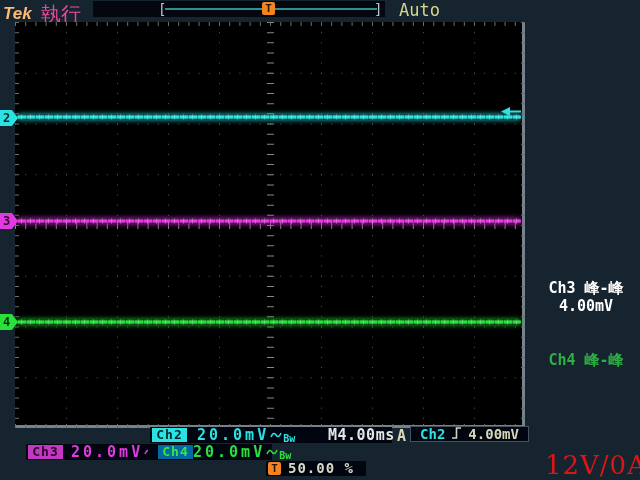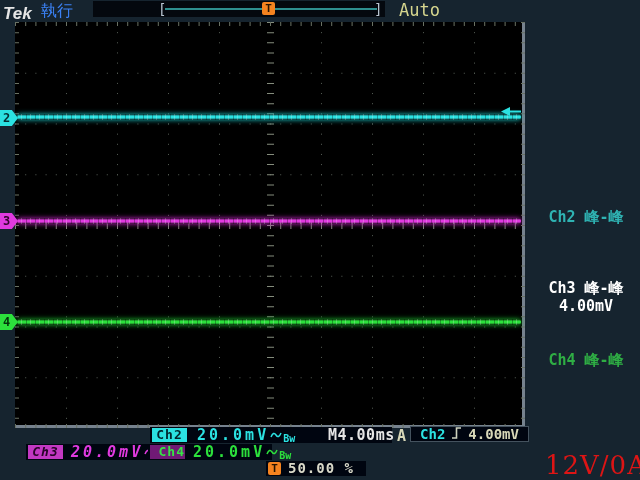--- a/index.html
+++ b/index.html
@@ -6,22 +6,22 @@
   html,body { width:640px; height:480px; }
   body {
     position:relative;
     background:#16242f;
     font-family:"DejaVu Sans Mono", monospace;
     overflow:hidden;
   }
   .abs { position:absolute; }
 
   
-  .tek-brand { left:3px; top:4px; font:italic bold 17px "Liberation Sans", sans-serif; color:#e5e5e5; }
-  .acq-status { left:41px; top:1px; font-size:16px; color:#3b82f6; }
+  .tek-brand { left:3px; top:4px; font:italic bold 17px "Liberation Sans", sans-serif; color:#fdba74; }
+  .acq-status { left:41px; top:1px; font-size:20px; color:#ec4899; }
   .acq-bar { left:93px; top:1px; width:292px; height:16px; background:#04080e; }
   .acq-line { position:absolute; left:72px; top:7px; width:212px; height:2px; background:#2e8f8f; }
   .bracket { position:absolute; top:0px; color:#b8c4d0; font-size:14px; line-height:16px; }
   .bracket.l { left:65px; }
   .bracket.r { left:281px; }
   .t-badge {
     width:13px; height:13px; background:#f5831f; border-radius:2px;
     color:#2a1500; font-size:11px; font-weight:bold; text-align:center; line-height:13px;
   }
   .acq-bar .t-badge { position:absolute; left:169px; top:1px; }
@@ -71,31 +71,31 @@
   .meas { left:533px; width:106px; text-align:center; font-size:15px; line-height:18px; font-weight:bold; }
   .meas.c2 { top:208px; color:#2fb3b3; }
   .meas.c3 { top:279px; color:#ffffff; }
   .meas.c4 { top:351px; color:#2fae44; }
 
   
   .strip { background:#000510; height:16px; }
   .strip1 { left:150px; top:427px; width:242px; }
   .strip2 { left:410px; top:426px; width:119px; border:1px solid #44525e;
             display:flex; align-items:center; justify-content:center; gap:6px; }
-  .strip3 { left:26px;  top:444px; width:132px;font-style:italic; }
+  .strip3 { left:26px;  top:444px; width:132px; }
   .strip4 { left:148px; top:444px; width:124px; }
   .strip5 { left:266px; top:461px; width:100px; height:15px; }
 
   .ch-badge {
     position:absolute; top:1px; width:35px; height:14px;
     font-size:13px; font-weight:bold; text-align:center; line-height:14px; letter-spacing:1px;
   }
   .strip1 .ch-badge { left:2px; background:#2be2e2; color:#00262e; }
   .strip3 .ch-badge { left:2px; background:#c238c2; color:#2a042a; }
-  .strip4 .ch-badge { left:2px; background:#701a75; color:#35e645;text-align:right; }
+  .strip4 .ch-badge { left:10px; background:#0369a1; color:#35e645; }
 
   .scale-text { position:absolute; top:0px; font-size:15px; font-weight:bold; letter-spacing:3px; line-height:16px; white-space:nowrap; }
   .strip1 .scale-text { left:47px; color:#2be2e2; }
   .strip3 .scale-text { left:45px; color:#e03ae0; }
   .strip4 .scale-text { left:45px; color:#2ce03c; }
   .bw { font-size:10px; letter-spacing:0; position:relative; top:2px; }
   .coupling-icon { position:relative; top:1px; margin-left:1px; }
 
   .timebase { position:absolute; left:178px; top:0; font-size:15px; font-weight:bold; color:#e5e5e5; line-height:16px; letter-spacing:.5px; }
   .trig-a { left:397px; top:427px; font-size:15px; font-weight:bold; color:#d8d8b8; }
@@ -166,21 +166,20 @@
 <div class="abs chan-marker m4">4</div>
 
 <div class="abs trig-level">
   <svg width="20" height="9" viewBox="0 0 20 9">
     <polygon points="0,4.5 9,0 9,9" fill="#2be2e2"></polygon>
     <rect x="9" y="3.5" width="11" height="2" fill="#2be2e2"></rect>
   </svg>
 </div>
 
 <div class="abs meas c2">
-  <div>Ch2 峰-峰</div>
 </div>
 <div class="abs meas c3">
   <div>Ch3 峰-峰</div>
   <div>4.00mV</div>
 </div>
 <div class="abs meas c4">
   <div>Ch4 峰-峰</div>
 </div>
 
 <div class="abs strip strip1">

